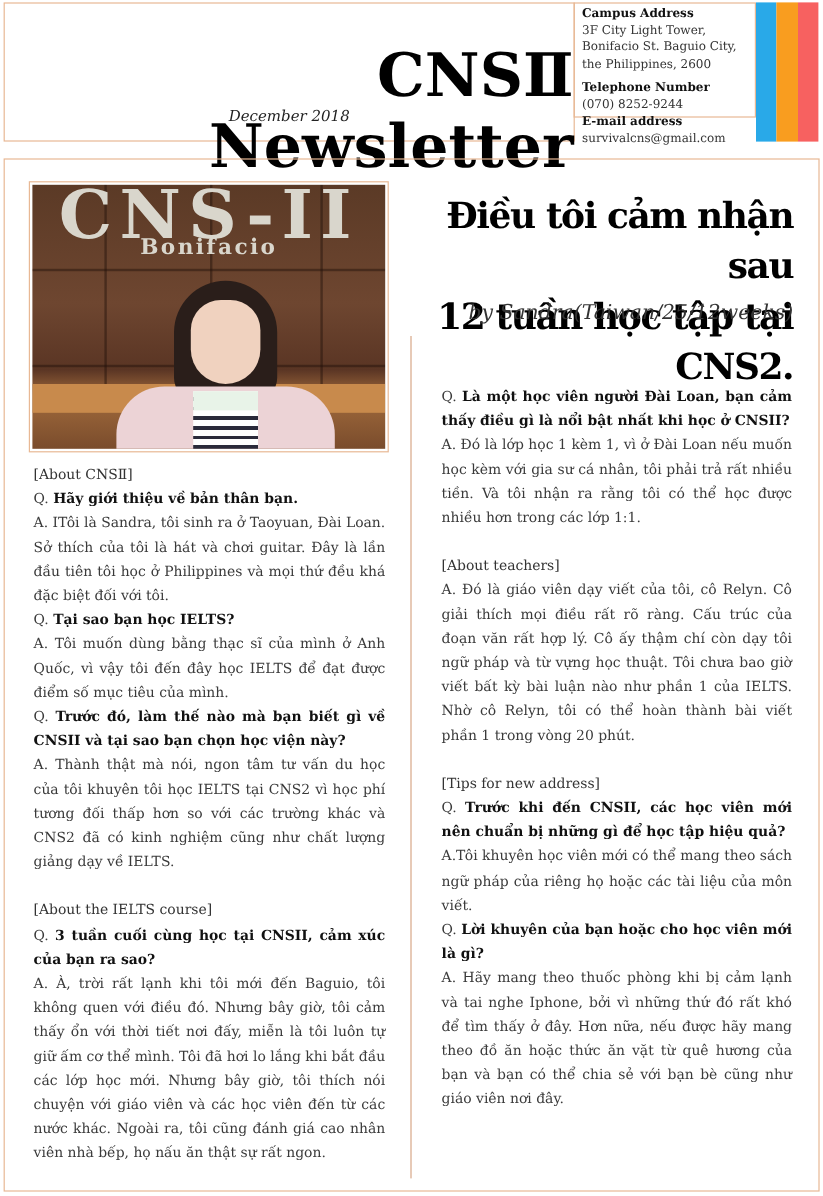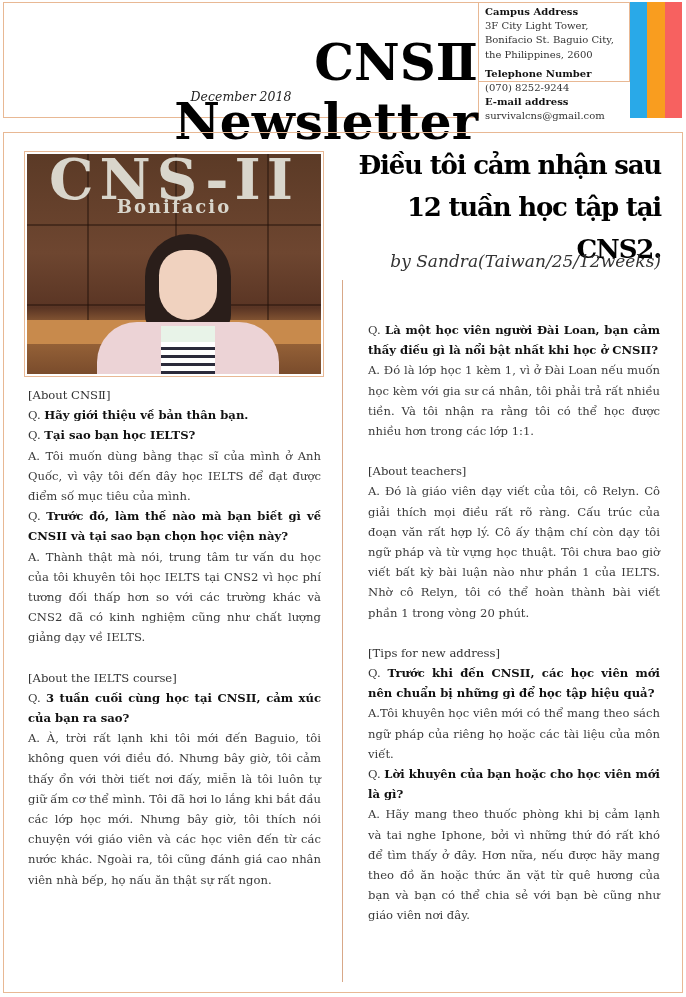--- a/index.html
+++ b/index.html
@@ -17,21 +17,21 @@
     #newsletter-title {
       position: absolute; left: 0; right: 0; top: 30px; text-align: right;
       font-family: "DejaVu Serif", serif; font-weight: bold;
       font-size: 50px; color: #000; letter-spacing: 0px;
     }
     #newsletter-date {
       position: absolute; left: 0; right: 0; top: 86px; text-align: center;
       font-family: "DejaVu Serif", serif; font-style: italic; font-size: 12.5px; color: #222;
     }
     #contact-box {
-      position: absolute; left: 478px; top: 2px; width: 152px; height: 80px;
+      position: absolute; left: 478px; top: 2px; width: 152px; height: 96px;
       padding: 2px 6px; box-sizing: border-box;
       font-size: 10px; line-height: 14.2px; color: #333;
     }
     #contact-box .lbl { font-weight: bold; color: #111; }
     #contact-box .gap { height: 5px; }
     #color-stripes {
       position: absolute; left: 630px; top: 2px; width: 52px; height: 116px; display: flex;
     }
     #color-stripes div { flex: 1; }
 
@@ -75,22 +75,22 @@
     #person-shirt {
       position: absolute; left: 134px; top: 172px; width: 54px; height: 56px;
       background: repeating-linear-gradient(180deg, #ffffff 0 5px, #2a2a3a 5px 8px);
     }
     #person-collar {
       position: absolute; left: 134px; top: 172px; width: 54px; height: 16px; background: #e8f3e8;
     }
 
     
     #article-title {
-      position: absolute; left: 345px; top: 144px; width: 316px; text-align: right;
-      font-family: "DejaVu Serif", serif; font-weight: bold; font-size: 26px;
+      position: absolute; left: 345px; top: 160px; width: 316px; text-align: right;
+      font-family: "DejaVu Serif", serif; font-weight: bold; font-size: 30px;
       line-height: 42px; color: #000; letter-spacing: -1.2px;
     }
     #article-byline {
       position: absolute; left: 345px; top: 251px; width: 316px; text-align: right;
       font-style: italic; font-size: 17px; color: #333;
     }
     #column-divider {
       position: absolute; left: 342px; top: 280px; width: 1px; height: 702px; background: #d8a888;
     }
 
@@ -152,24 +152,25 @@
   <div>Điều tôi cảm nhận sau</div>
   <div>12 tuần học tập tại CNS2.</div>
 </div>
 <div id="article-byline">by Sandra(Taiwan/25/12weeks)</div>
 
 <div id="column-divider"></div>
 
 <div id="left-col" class="col">
   <p class="section">[About CNSⅡ]</p>
   <p class="q"><span>Q.</span> <b>Hãy giới thiệu về bản thân bạn.</b></p>
+  <p>A. ITôi là Sandra, tôi sinh ra ở Taoyuan, Đài Loan. Sở thích của tôi là hát và chơi guitar. Đây là lần đầu tiên tôi học ở Philippines và mọi thứ đều khá đặc biệt đối với tôi.</p>
   <p class="q"><span>Q.</span> <b>Tại sao bạn học IELTS?</b></p>
   <p>A.  Tôi muốn dùng bằng thạc sĩ của mình ở Anh Quốc, vì vậy tôi đến đây học IELTS để đạt được điểm số mục tiêu của mình.</p>
   <p class="q"><span>Q.</span> <b>Trước đó, làm thế nào mà bạn biết gì về CNSII và tại sao bạn chọn học viện này?</b></p>
-  <p>A. Thành thật mà nói, trung tâm tư vấn du học của tôi khuyên tôi học IELTS tại CNS2 vì học phí tương đối thấp hơn so với các trường khác và CNS2 đã có kinh nghiệm cũng như chất lượng giảng dạy về IELTS.</p>
+  <p>A. Thành thật mà nói, ngon tâm tư vấn du học của tôi khuyên tôi học IELTS tại CNS2 vì học phí tương đối thấp hơn so với các trường khác và CNS2 đã có kinh nghiệm cũng như chất lượng giảng dạy về IELTS.</p>
   <div class="spacer"></div>
   <p class="section">[About the IELTS course]</p>
   <p class="q"><span>Q.</span> <b>3 tuần cuối cùng học tại CNSII, cảm xúc của bạn ra sao?</b></p>
   <p>A. À, trời rất lạnh khi tôi mới đến Baguio, tôi không quen với điều đó. Nhưng bây giờ, tôi cảm thấy ổn với thời tiết nơi đấy, miễn là tôi luôn tự giữ ấm cơ thể mình. Tôi đã hơi lo lắng khi bắt đầu các lớp học mới. Nhưng bây giờ, tôi thích nói chuyện với giáo viên và các học viên đến từ các nước khác. Ngoài ra, tôi cũng đánh giá cao nhân viên nhà bếp, họ nấu ăn thật sự rất ngon.</p>
 </div>
 
 <div id="right-col" class="col">
   <p class="q"><span>Q.</span> <b>Là một học viên người Đài Loan, bạn cảm thấy điều gì là nổi bật nhất khi học ở CNSII?</b></p>
   <p>A. Đó là lớp học 1 kèm 1, vì ở Đài Loan nếu muốn học kèm với gia sư cá nhân, tôi phải trả rất nhiều tiền. Và tôi nhận ra rằng tôi có thể học được nhiều hơn trong các lớp 1:1.</p>
   <div class="spacer"></div>

